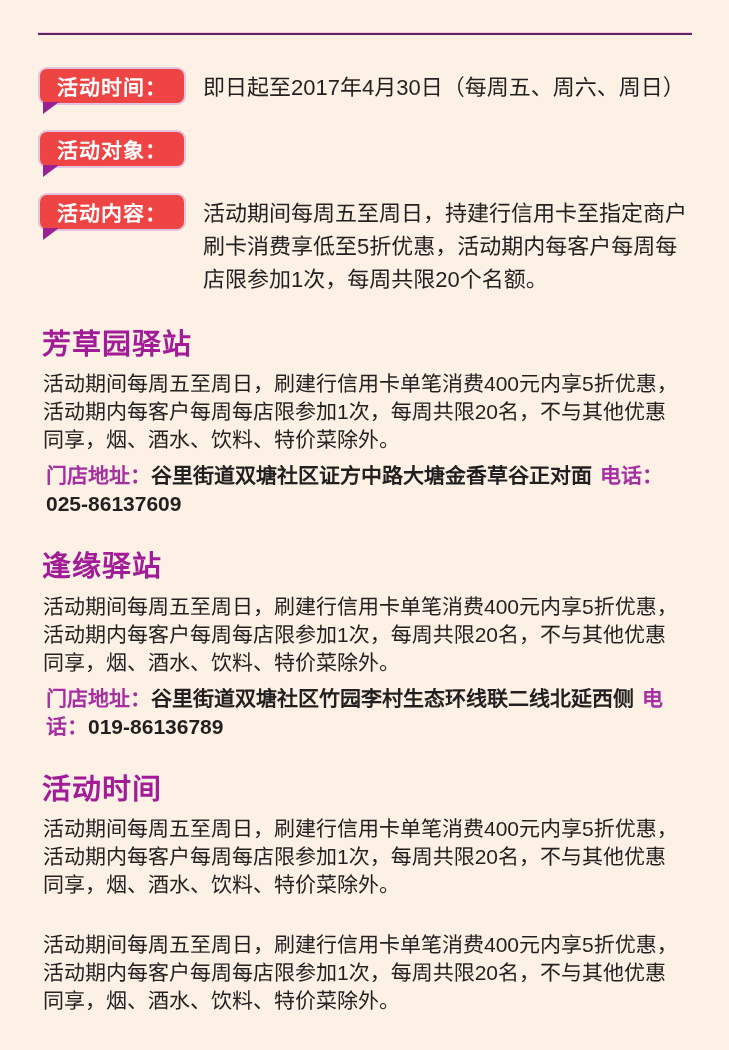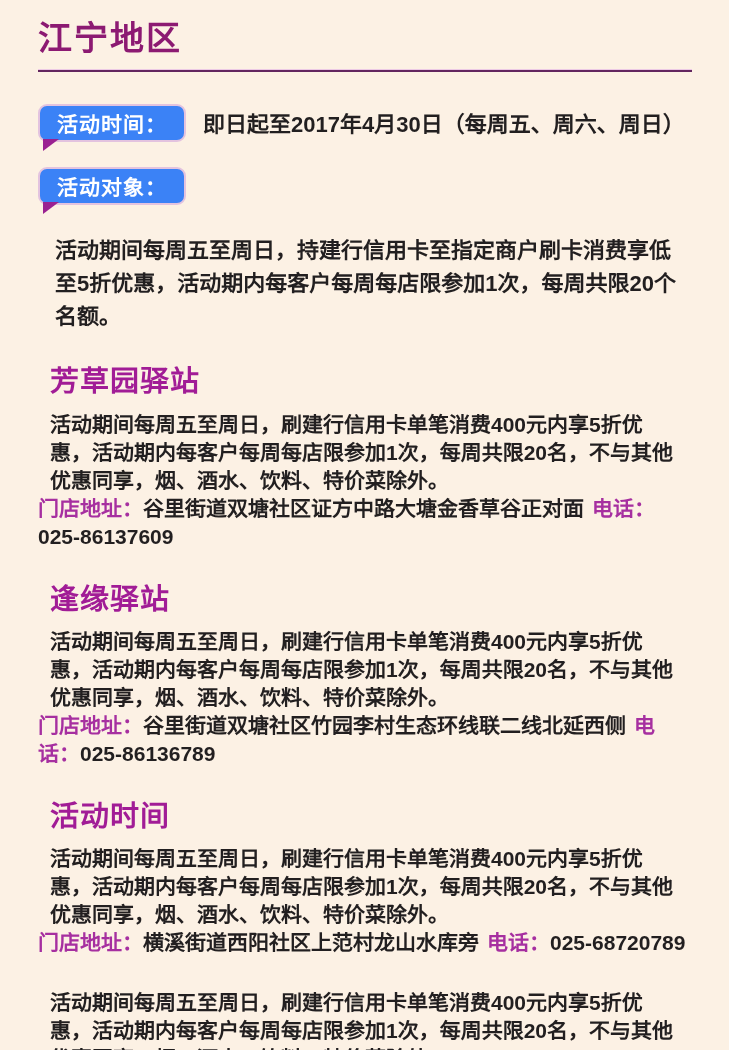--- a/index.html
+++ b/index.html
@@ -30,21 +30,21 @@
     box-shadow: 0 -1px 0 #ECC9E4;
   }
 
   
   .info-rows { margin-top: 32px; }
   .info-row { display: flex; align-items: flex-start; margin-bottom: 25px; }
   .badge {
     position: relative;
     flex: 0 0 148px;
     height: 38px;
-    background: #3b82f6;
+    background: #ef4444;
     border: 2px solid #E3C3DF;
     border-radius: 9px;
     color: #FFFFFF;
     font-size: 21px;
     font-weight: bold;
     letter-spacing: 1px;
     display: flex;
     align-items: center;
     justify-content: center;
   }
@@ -55,101 +55,100 @@
     bottom: -11px;
     width: 0; height: 0;
     border-top: 12px solid #9A2191;
     border-right: 16px solid transparent;
   }
   .info-text {
     margin-left: 17px;
     padding-top: 4px;
     font-size: 22px;
     line-height: 33px;
-    font-weight: 700;
+    font-weight: 400;
     flex: 1;
   }
 
   
   .section { margin-top: 32px; }
   .section:first-of-type { margin-top: 20px; }
   .section-title {
-    margin: 12px;
+    margin: 4px;
     font-size: 29px;
     font-weight: bold;
     color: #A11C96;
     letter-spacing: 1px;
     line-height: 1.15;
   }
   .section-desc {
-    margin: 9px 12px 0;
+    margin: 9px 5px 0;
     font-size: 21px;
     line-height: 28px;
-    font-weight: 700;
+    font-weight: 400;
   }
   .address-line {
-    margin: 0;
+    margin: 8px;
     font-size: 21px;
     line-height: 28px;
     font-weight: 600;
   }
   .addr-label, .phone-label { color: #A62FA0; }
   .phone-label { margin-left: 8px; }
 </style>
 </head>
 <body>
 
 <div class="page">
 
-  <h1 class="page-title">江宁地区</h1>
   <div class="title-divider"></div>
 
   <div class="info-rows">
 
     <div class="info-row">
       <div class="badge">
         <span>活动时间：</span>
       </div>
       <div class="info-text">即日起至2017年4月30日（每周五、周六、周日）</div>
     </div>
 
     <div class="info-row">
       <div class="badge">
         <span>活动对象：</span>
       </div>
     </div>
 
     <div class="info-row">
+      <div class="badge">
+        <span>活动内容：</span>
+      </div>
       <div class="info-text">活动期间每周五至周日，持建行信用卡至指定商户刷卡消费享低至5折优惠，活动期内每客户每周每店限参加1次，每周共限20个名额。</div>
     </div>
 
   </div>
 
   <div class="section">
     <h2 class="section-title">芳草园驿站</h2>
     <p class="section-desc">活动期间每周五至周日，刷建行信用卡单笔消费400元内享5折优惠，活动期内每客户每周每店限参加1次，每周共限20名，不与其他优惠同享，烟、酒水、饮料、特价菜除外。</p>
     <p class="address-line">
       <span class="addr-label">门店地址：</span><span>谷里街道双塘社区证方中路大塘金香草谷正对面</span><span class="phone-label">电话：</span><span>025-86137609</span>
     </p>
   </div>
 
   <div class="section">
     <h2 class="section-title">逢缘驿站</h2>
     <p class="section-desc">活动期间每周五至周日，刷建行信用卡单笔消费400元内享5折优惠，活动期内每客户每周每店限参加1次，每周共限20名，不与其他优惠同享，烟、酒水、饮料、特价菜除外。</p>
     <p class="address-line">
-      <span class="addr-label">门店地址：</span><span>谷里街道双塘社区竹园李村生态环线联二线北延西侧</span><span class="phone-label">电话：</span><span>025-86136789</span>
+      <span class="addr-label">门店地址：</span><span>谷里街道双塘社区竹园李村生态环线联二线北延西侧</span><span class="phone-label">电话：</span><span>019-86136789</span>
     </p>
   </div>
 
   <div class="section">
     <h2 class="section-title">活动时间</h2>
     <p class="section-desc">活动期间每周五至周日，刷建行信用卡单笔消费400元内享5折优惠，活动期内每客户每周每店限参加1次，每周共限20名，不与其他优惠同享，烟、酒水、饮料、特价菜除外。</p>
-    <p class="address-line">
-      <span class="addr-label">门店地址：</span><span>横溪街道西阳社区上范村龙山水库旁</span><span class="phone-label">电话：</span><span>025-68720789</span>
-    </p>
   </div>
 
   <div class="section">
     <p class="section-desc">活动期间每周五至周日，刷建行信用卡单笔消费400元内享5折优惠，活动期内每客户每周每店限参加1次，每周共限20名，不与其他优惠同享，烟、酒水、饮料、特价菜除外。</p>
 
   </div>
 
 </div>
 
 </body></html>

